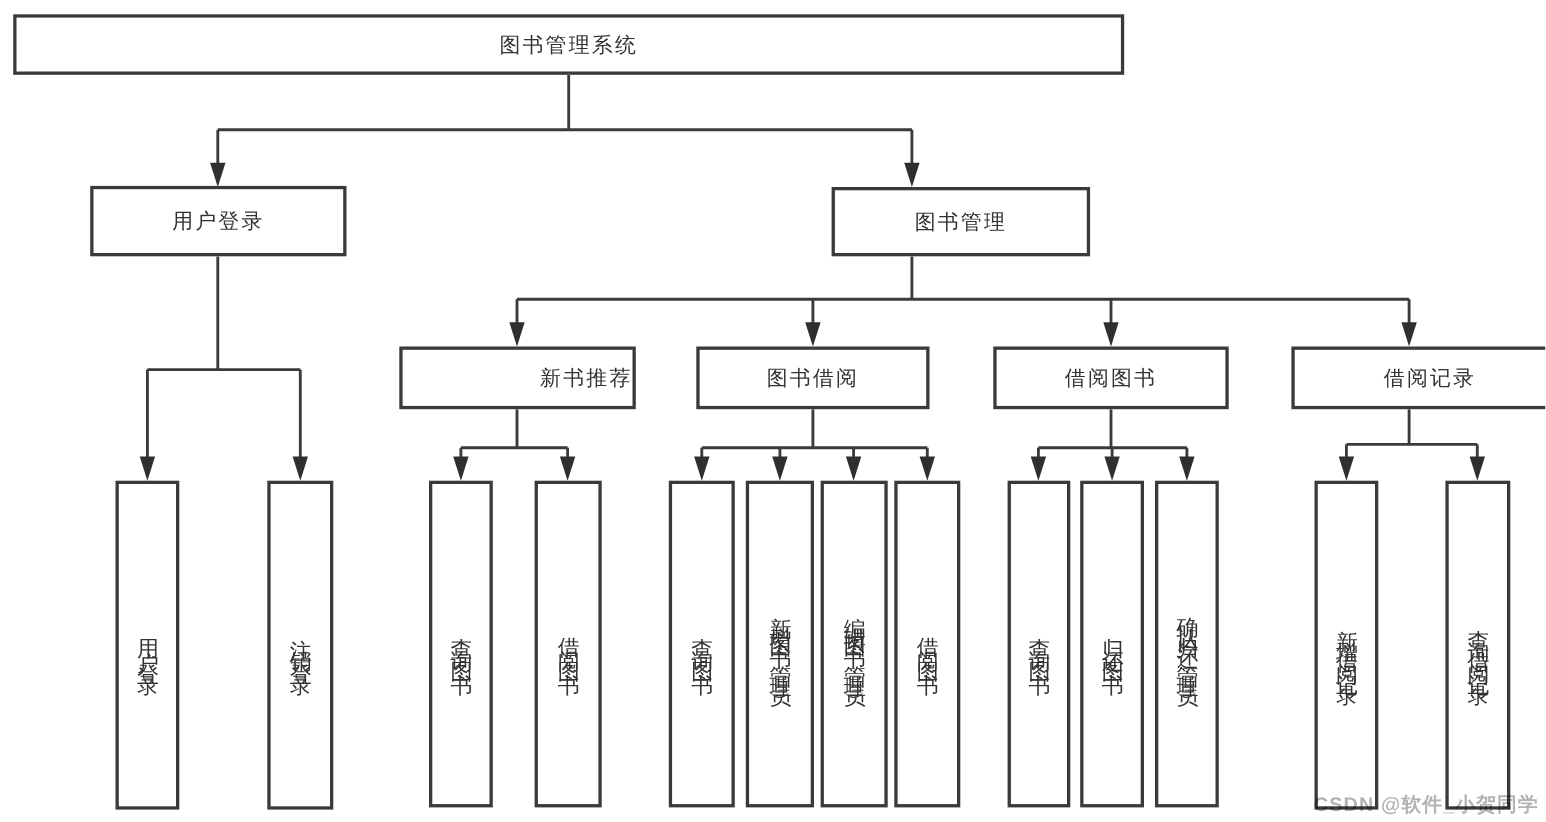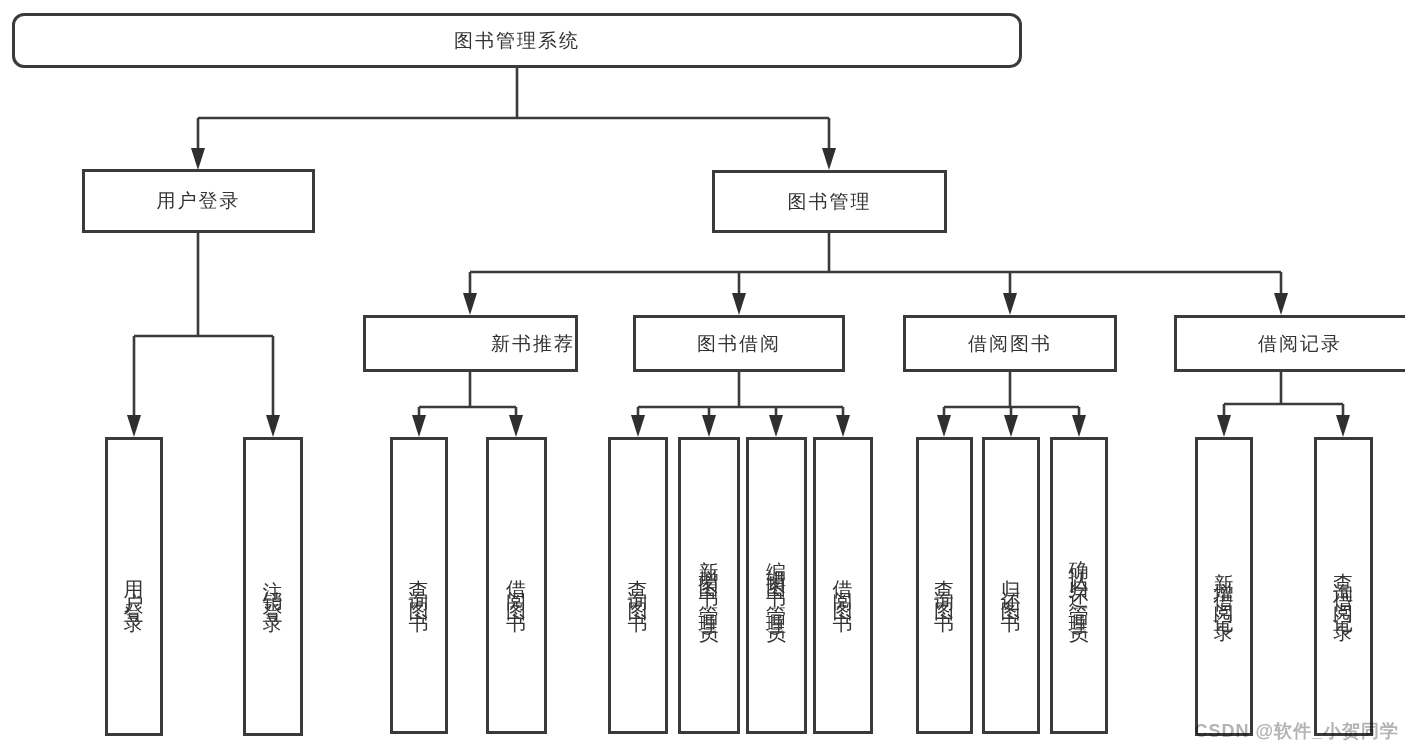--- a/index.html
+++ b/index.html
@@ -9,21 +9,21 @@
   }
   .connectors { position:absolute; left:0; top:0; width:1405px; height:747px; }
   .connectors path, .connectors line { stroke:#3b3b3b; stroke-width:2.6; fill:none; }
   .connectors polygon { fill:#2f2f2f; stroke:none; }
   .box {
     position:absolute; box-sizing:border-box; background:#ffffff;
     border:3px solid #3a3a3a; display:flex; align-items:center; justify-content:center;
     color:#333333;
   }
   .hlabel { font-size:19px; letter-spacing:2px; white-space:nowrap; }
-  .root-box { border-width:3px;border-radius:12px; }
+  .root-box { border-width:3px; }
   .vlabel {
     writing-mode:vertical-rl; text-orientation:mixed;
     font-size:20px; letter-spacing:11px; line-height:1.1; white-space:nowrap;
   }
   .watermark {
     position:absolute; right:6px; bottom:4px; color:#b3b3b3;
     font-size:18px; letter-spacing:1px; mix-blend-mode:multiply; white-space:nowrap;font-weight:bold;
   }
 </style>
 </head>
@@ -107,21 +107,21 @@
     </g>
   </svg>
 
   <div class="box root-box" style="left:12px; top:13px; width:1010px; height:55px;">
     <span class="hlabel">图书管理系统</span>
   </div>
 
   <div class="box" style="left:82px; top:169px; width:233px; height:64px;">
     <span class="hlabel">用户登录</span>
   </div>
-  <div class="box" style="left:712px; top:170px; width:235px; height:63px;">
+  <div class="box" style="left:756px; top:170px; width:235px; height:63px;">
     <span class="hlabel">图书管理</span>
   </div>
 
   <div class="box" style="left:363px; top:315px; width:215px; height:57px;justify-content:flex-end;">
     <span class="hlabel">新书推荐</span>
   </div>
   <div class="box" style="left:633px; top:315px; width:212px; height:57px;">
     <span class="hlabel">图书借阅</span>
   </div>
   <div class="box" style="left:903px; top:315px; width:214px; height:57px;">

